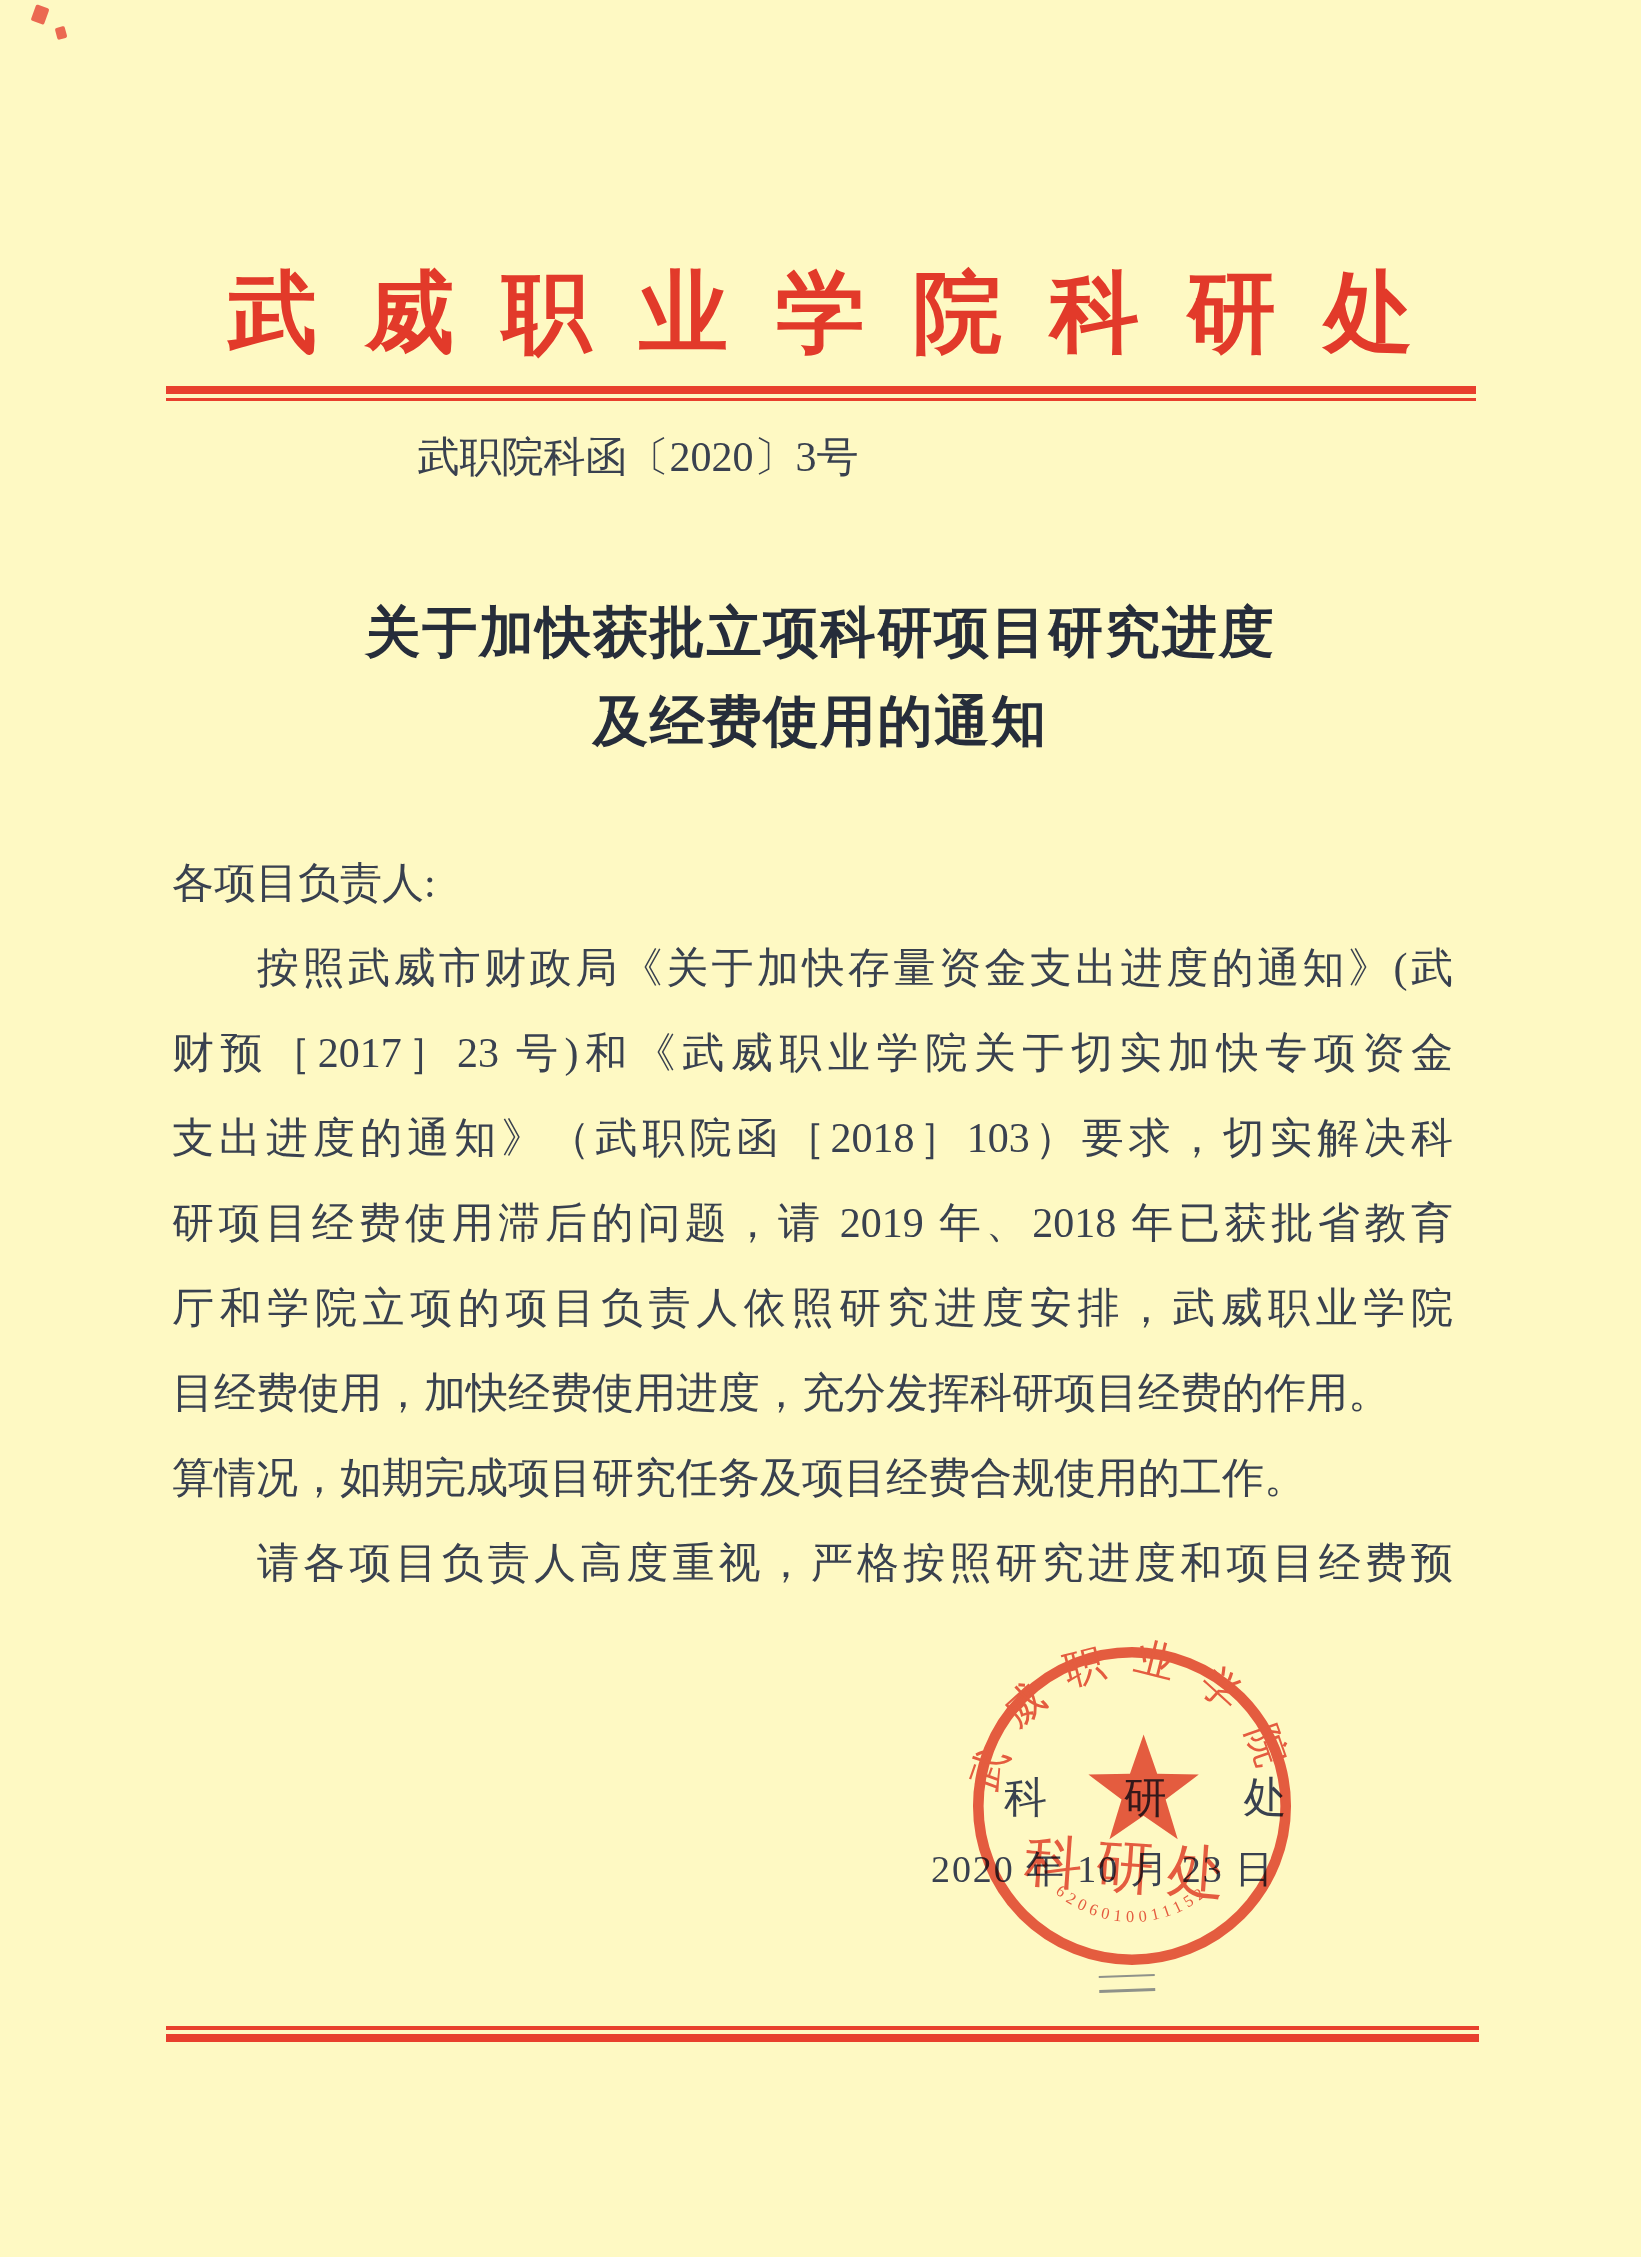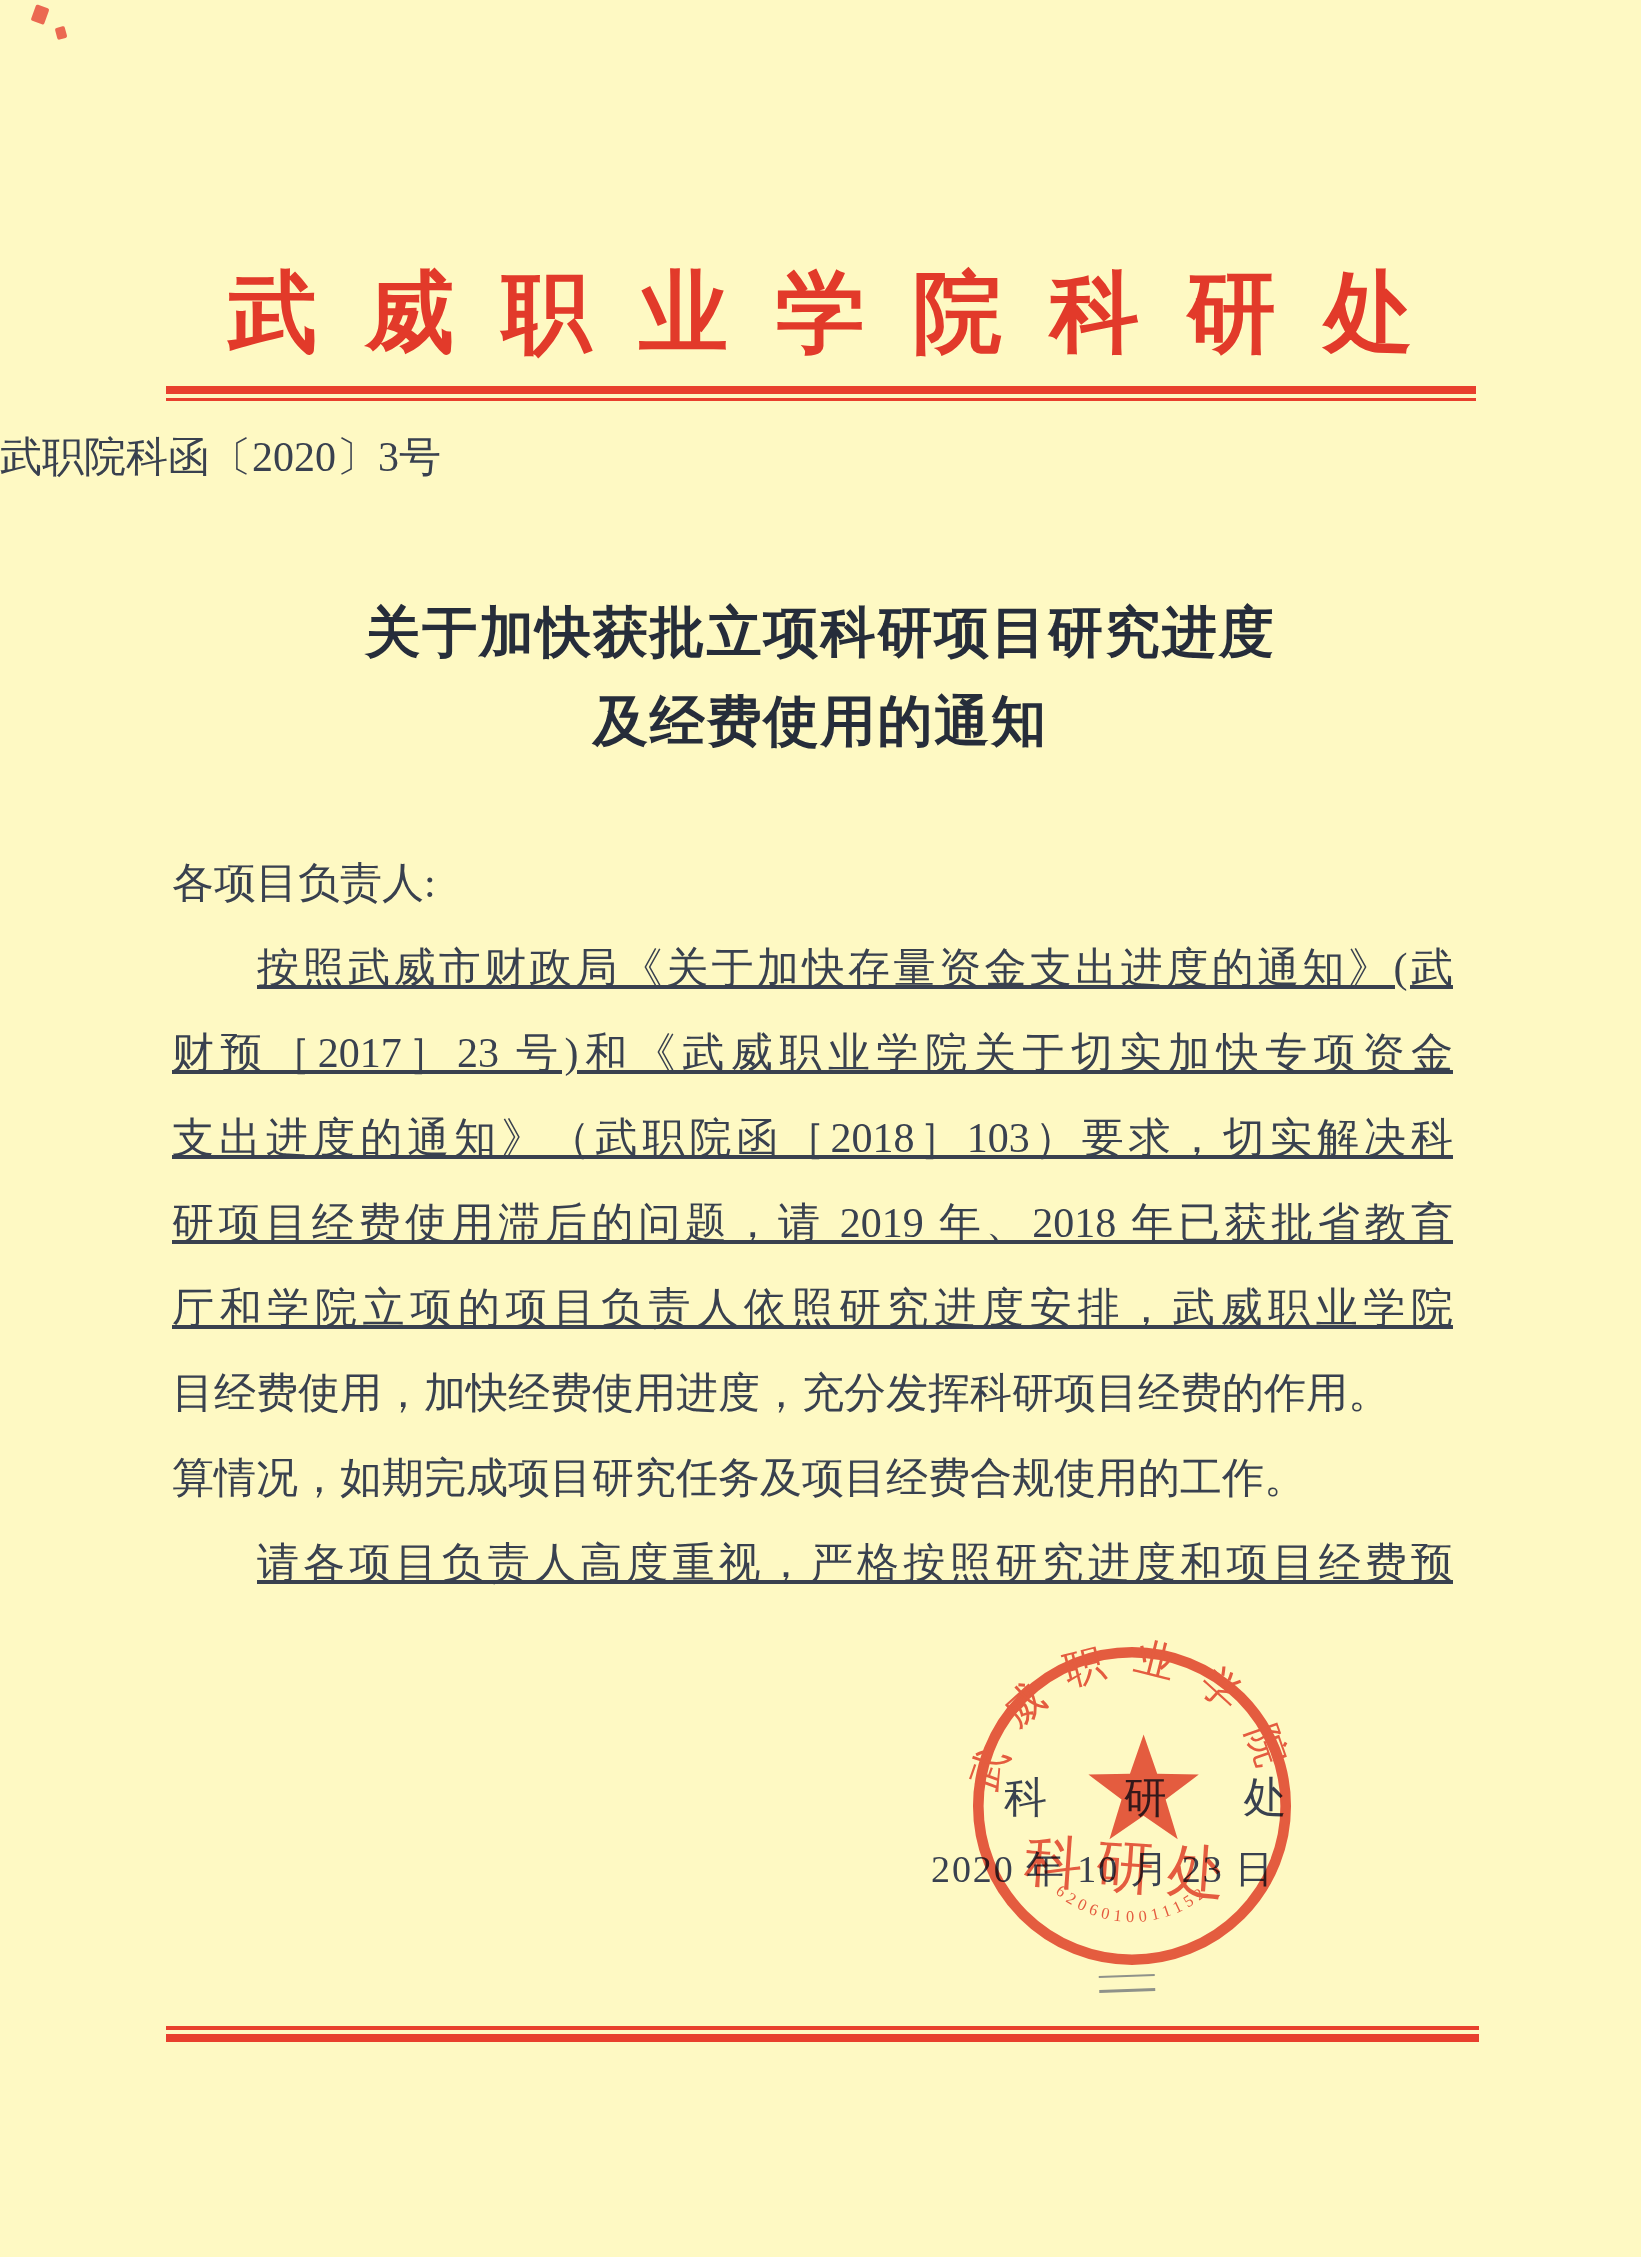--- a/index.html
+++ b/index.html
@@ -28,21 +28,21 @@
   .rules-top .thick{height:7.7px;background:#e8402d;}
   .rules-top .gap{height:4.8px;}
   .rules-top .thin{height:2.9px;background:#e8402d;}
   .rules-bottom{position:absolute;left:166px;top:2026px;width:1313px;}
   .rules-bottom .thin{height:3.9px;background:#e8402d;}
   .rules-bottom .gap{height:3.9px;}
   .rules-bottom .thick{height:8.7px;background:#e8402d;}
   
   .doc-number{
     margin-top:31px;
-    text-align:left;
+    text-align:center;
     padding-right:365px;
     font-size:42px;
     line-height:50px;
     color:#39414f;
   }
   
   .title{
     margin-top:106px;
     text-align:center;
     font-size:55px;
@@ -52,21 +52,21 @@
     letter-spacing:1.9px;
   }
   
   .body{
     margin:75px 188px 0 172px;
     font-size:42px;
     line-height:85px;
   }
   .salutation{line-height:85px;}
   .line{white-space:nowrap;}
-  .line.fill{white-space:normal;text-align:justify;text-align-last:justify;text-decoration:underline;}
+  .line.fill{white-space:normal;text-align:justify;text-align-last:justify;}
   .line.indent{text-indent:85px;}
   
   .sig-dept{
     position:absolute;left:1004px;top:1769px;
     font-size:43px;letter-spacing:33px;white-space:nowrap;
     color:#39414f;
   }
   .sig-date{
     position:absolute;left:931px;top:1844px;
     font-size:38px;letter-spacing:1.9px;white-space:nowrap;

